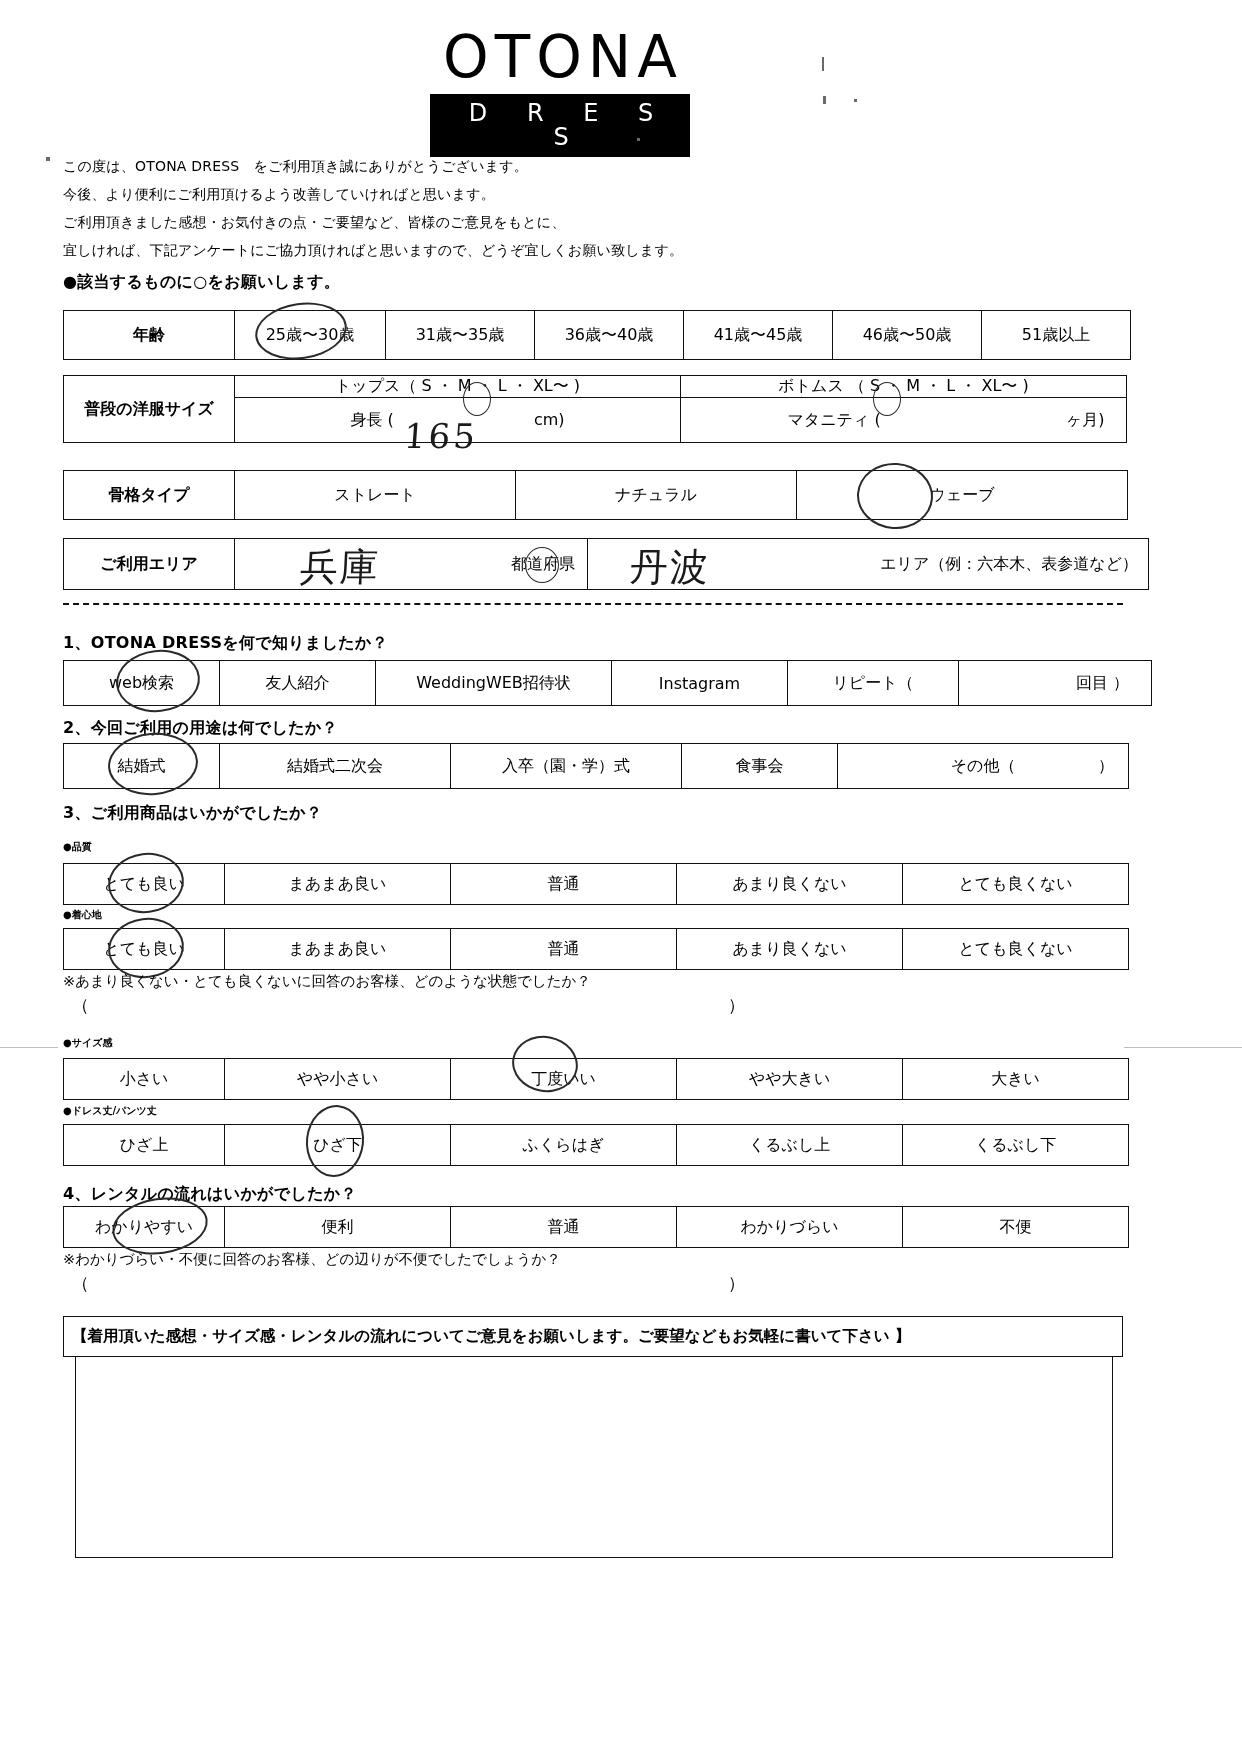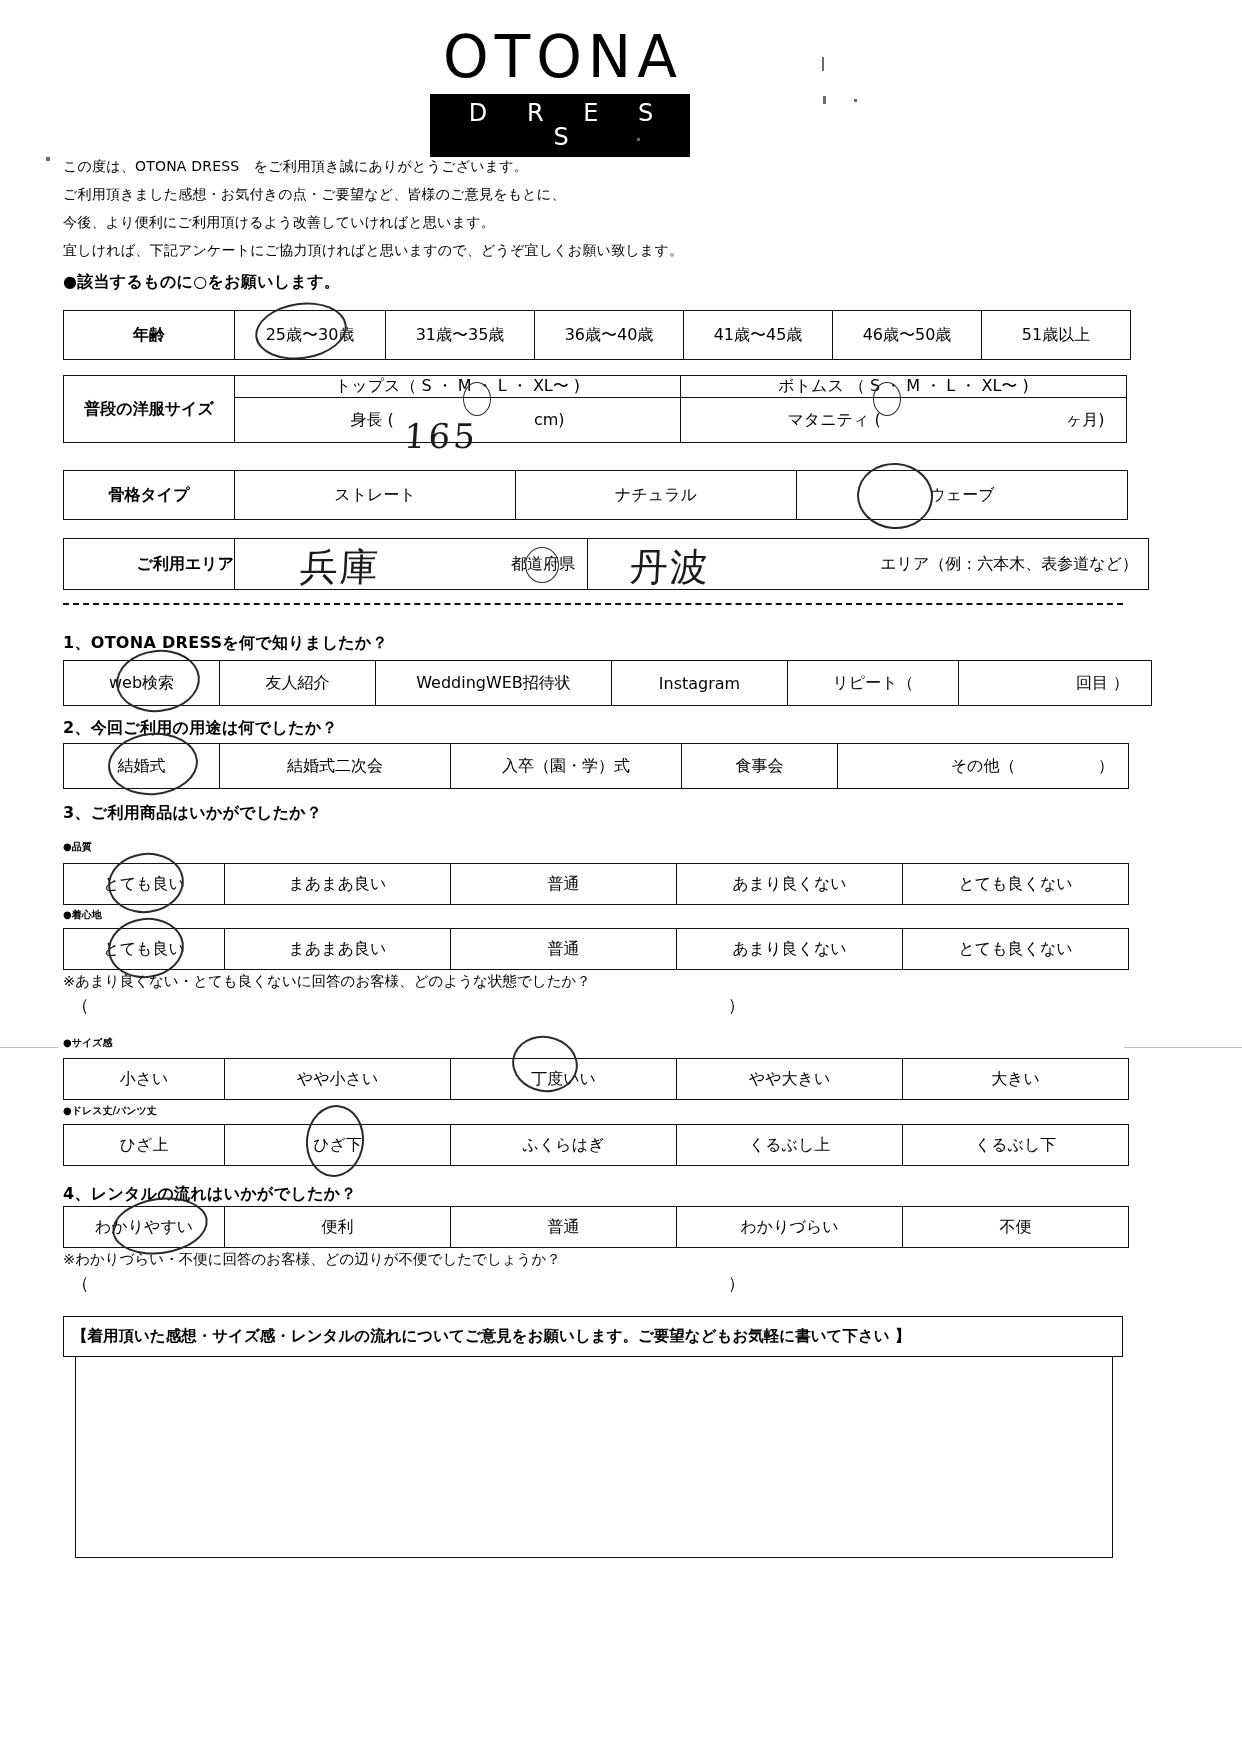--- a/index.html
+++ b/index.html
@@ -182,22 +182,22 @@
     <div class="logo-sub">D R E S S</div>
   </div>
   <div class="speck" style="left:822px;top:57px;width:2px;height:14px;"></div>
   <div class="speck" style="left:823px;top:96px;width:3px;height:8px;"></div>
   <div class="speck" style="left:854px;top:99px;width:3px;height:3px;"></div>
   <div class="speck" style="left:46px;top:157px;width:4px;height:4px;"></div>
   <div class="speck" style="left:637px;top:138px;width:3px;height:3px;"></div>
 
   <div class="intro">
     <div>この度は、OTONA DRESS　をご利用頂き誠にありがとうございます。</div>
+    <div>今後、より便利にご利用頂けるよう改善していければと思います。</div>
     <div>ご利用頂きました感想・お気付きの点・ご要望など、皆様のご意見をもとに、</div>
-    <div>今後、より便利にご利用頂けるよう改善していければと思います。</div>
     <div>宜しければ、下記アンケートにご協力頂ければと思いますので、どうぞ宜しくお願い致します。</div>
   </div>
 
   <div class="sec-label" style="left:63px;top:272px;">●該当するものに○をお願いします。</div>
 
   <table class="grid" style="left:63px;top:310px;width:1060px;">
     <tbody>
         <tr>
       <td class="lbl" style="width:170px;height:48px;">年齢</td>
       <td style="width:150px;">25歳〜30歳</td>
@@ -244,21 +244,21 @@
       <td style="width:280px;">ナチュラル</td>
       <td style="width:330px;">ウェーブ</td>
     </tr>
   </tbody>
     </table>
   <div class="ellipse" style="left:857px;top:463px;width:72px;height:62px;transform:rotate(4deg);"></div>
 
   <table class="grid" style="left:63px;top:538px;width:1060px;">
     <tbody>
         <tr>
-      <td class="lbl" style="width:170px;height:50px;text-align:right;">ご利用エリア</td>
+      <td class="lbl" style="width:170px;height:50px;">ご利用エリア</td>
       <td style="width:340px;text-align:right;padding-right:12px;">
         <span>都道府県</span>
       </td>
       <td style="width:550px;text-align:right;padding-right:10px;">
         <span>エリア（例：六本木、表参道など）</span>
       </td>
     </tr>
   </tbody>
     </table>
   <div class="ink hw-kanji" style="left:300px;top:542px;">兵庫</div>

